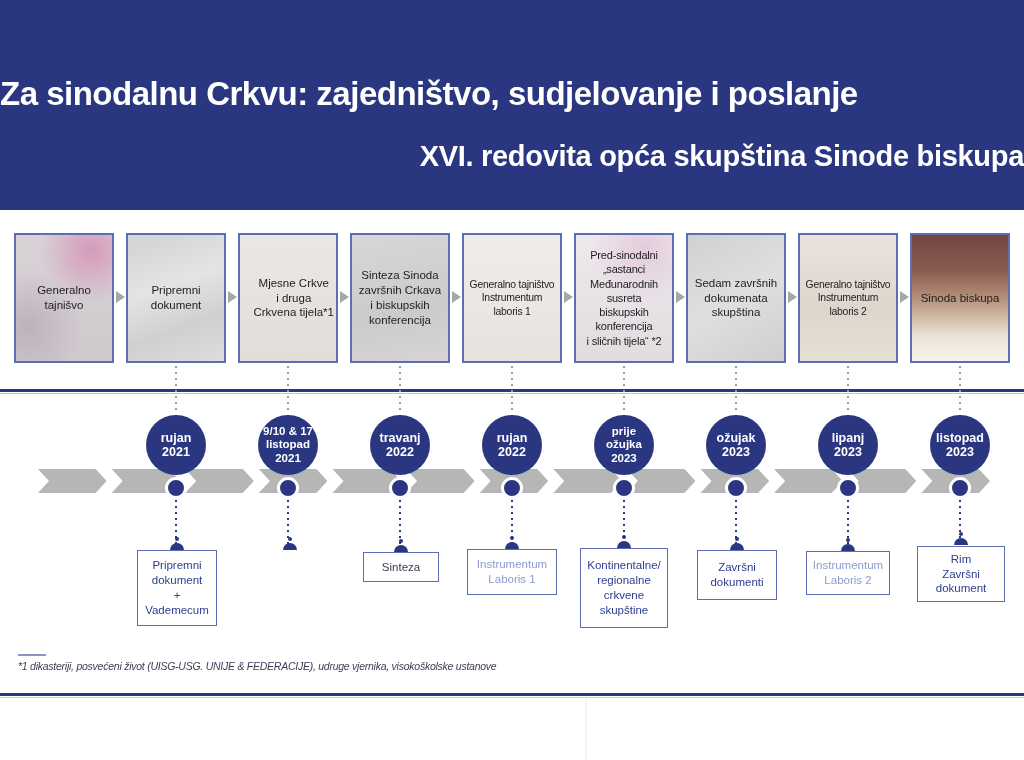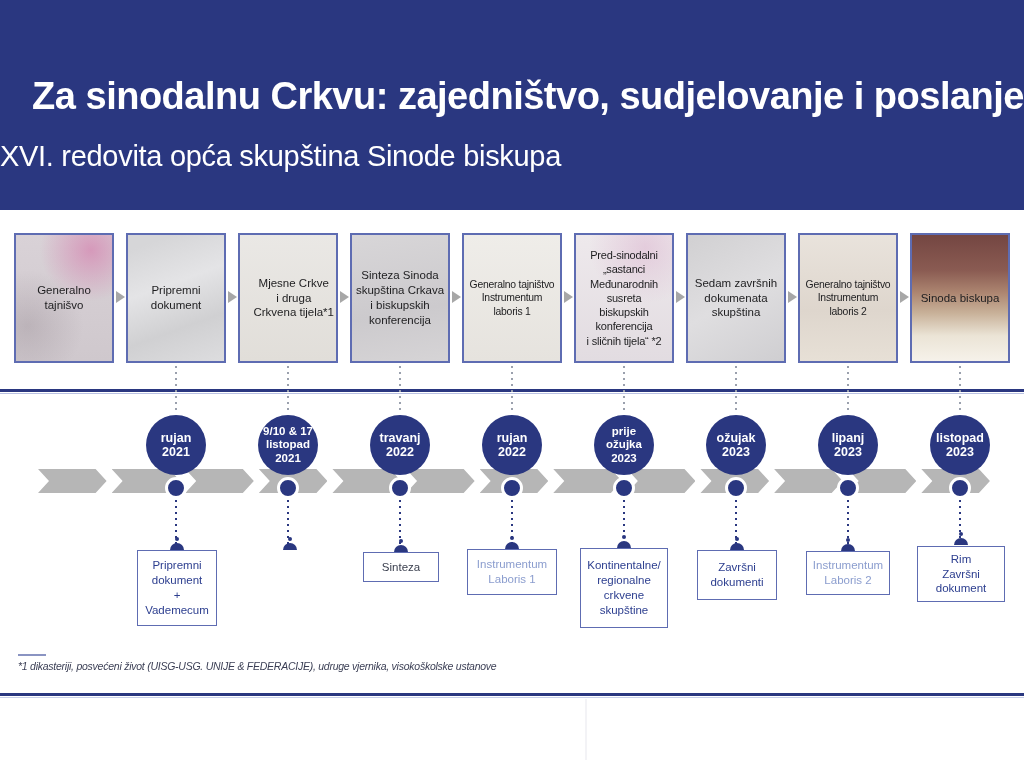--- a/index.html
+++ b/index.html
@@ -3,26 +3,26 @@
 <meta charset="utf-8">
 <style>
   html,body { margin:0; padding:0; background:#fff; }
   .stage {
     position:relative; width:1024px; height:760px; overflow:hidden;
     background:#ffffff; font-family:"Liberation Sans", sans-serif;
   }
   
   .hdr { position:absolute; left:0; top:0; width:1024px; height:210px; background:#2a3780; }
   .title {
-    position:absolute; left:0; top:75px; width:1024px; text-align:right;
-    color:#ffffff; font-size:38px; font-weight:700; letter-spacing:-0.5px;
+    position:absolute; left:0; top:75px; width:1024px; text-align:left;
+    color:#ffffff; font-size:33px; font-weight:700; letter-spacing:-0.5px;
   }
   .subtitle {
-    position:absolute; left:0; top:140px; width:1024px; text-align:left;
-    color:#ffffff; font-size:29px; font-weight:400; letter-spacing:-0.3px;
+    position:absolute; left:0; top:140px; width:1024px; text-align:right;
+    color:#ffffff; font-size:29px; font-weight:700; letter-spacing:-0.3px;
   }
   
   .tbox {
     position:absolute; top:233px; width:100px; height:130px; box-sizing:border-box;
     border:2px solid #5e6cb2; display:flex; align-items:center; justify-content:center;
     text-align:center; color:#1d1d1f; font-size:11.5px; line-height:1.3; padding:2px;
   }
   .tbox span { white-space:pre-line; }
   .tbox .cond { font-size:10.4px; letter-spacing:-0.25px; }
   .tbox .tiny { font-size:11px; letter-spacing:-0.2px; }
@@ -109,21 +109,21 @@
       <span>Pripremni
 dokument</span>
     </div>
   <div class="tbox bg3" style="left:238px">
       <span>Mjesne Crkve
 i druga
 Crkvena tijela*1</span>
     </div>
   <div class="tbox bg4" style="left:350px">
       <span>Sinteza Sinoda
-skupština Crkava
+završnih Crkava
 i biskupskih
 konferencija</span>
     </div>
   <div class="tbox bg5" style="left:462px">
       <span class="cond">Generalno tajništvo
 Instrumentum
 laboris 1</span>
     </div>
   <div class="tbox bg6" style="left:574px">
       <span class="tiny">Pred-sinodalni

